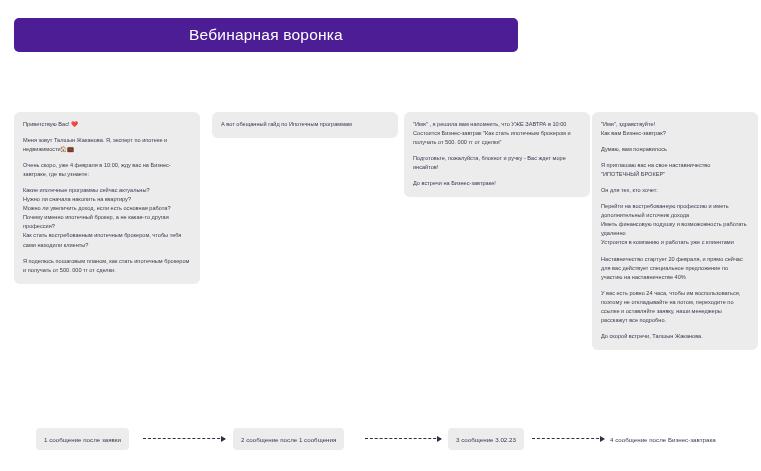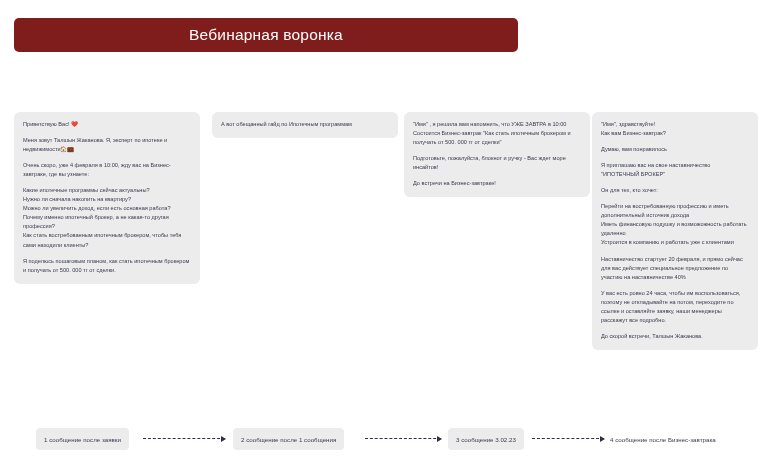--- a/index.html
+++ b/index.html
@@ -15,21 +15,21 @@
     overflow: hidden;
   }
 
   
   .header-banner {
     position: absolute;
     left: 14px;
     top: 18px;
     width: 504px;
     height: 34px;
-    background: #7f1d1d;
+    background: #4c1d95;
     border-radius: 5px;
     display: flex;
     align-items: center;
     justify-content: center;
   }
   .header-title {
     color: #ffffff;
     font-size: 15.5px;
     letter-spacing: 0.2px;
     white-space: nowrap;

